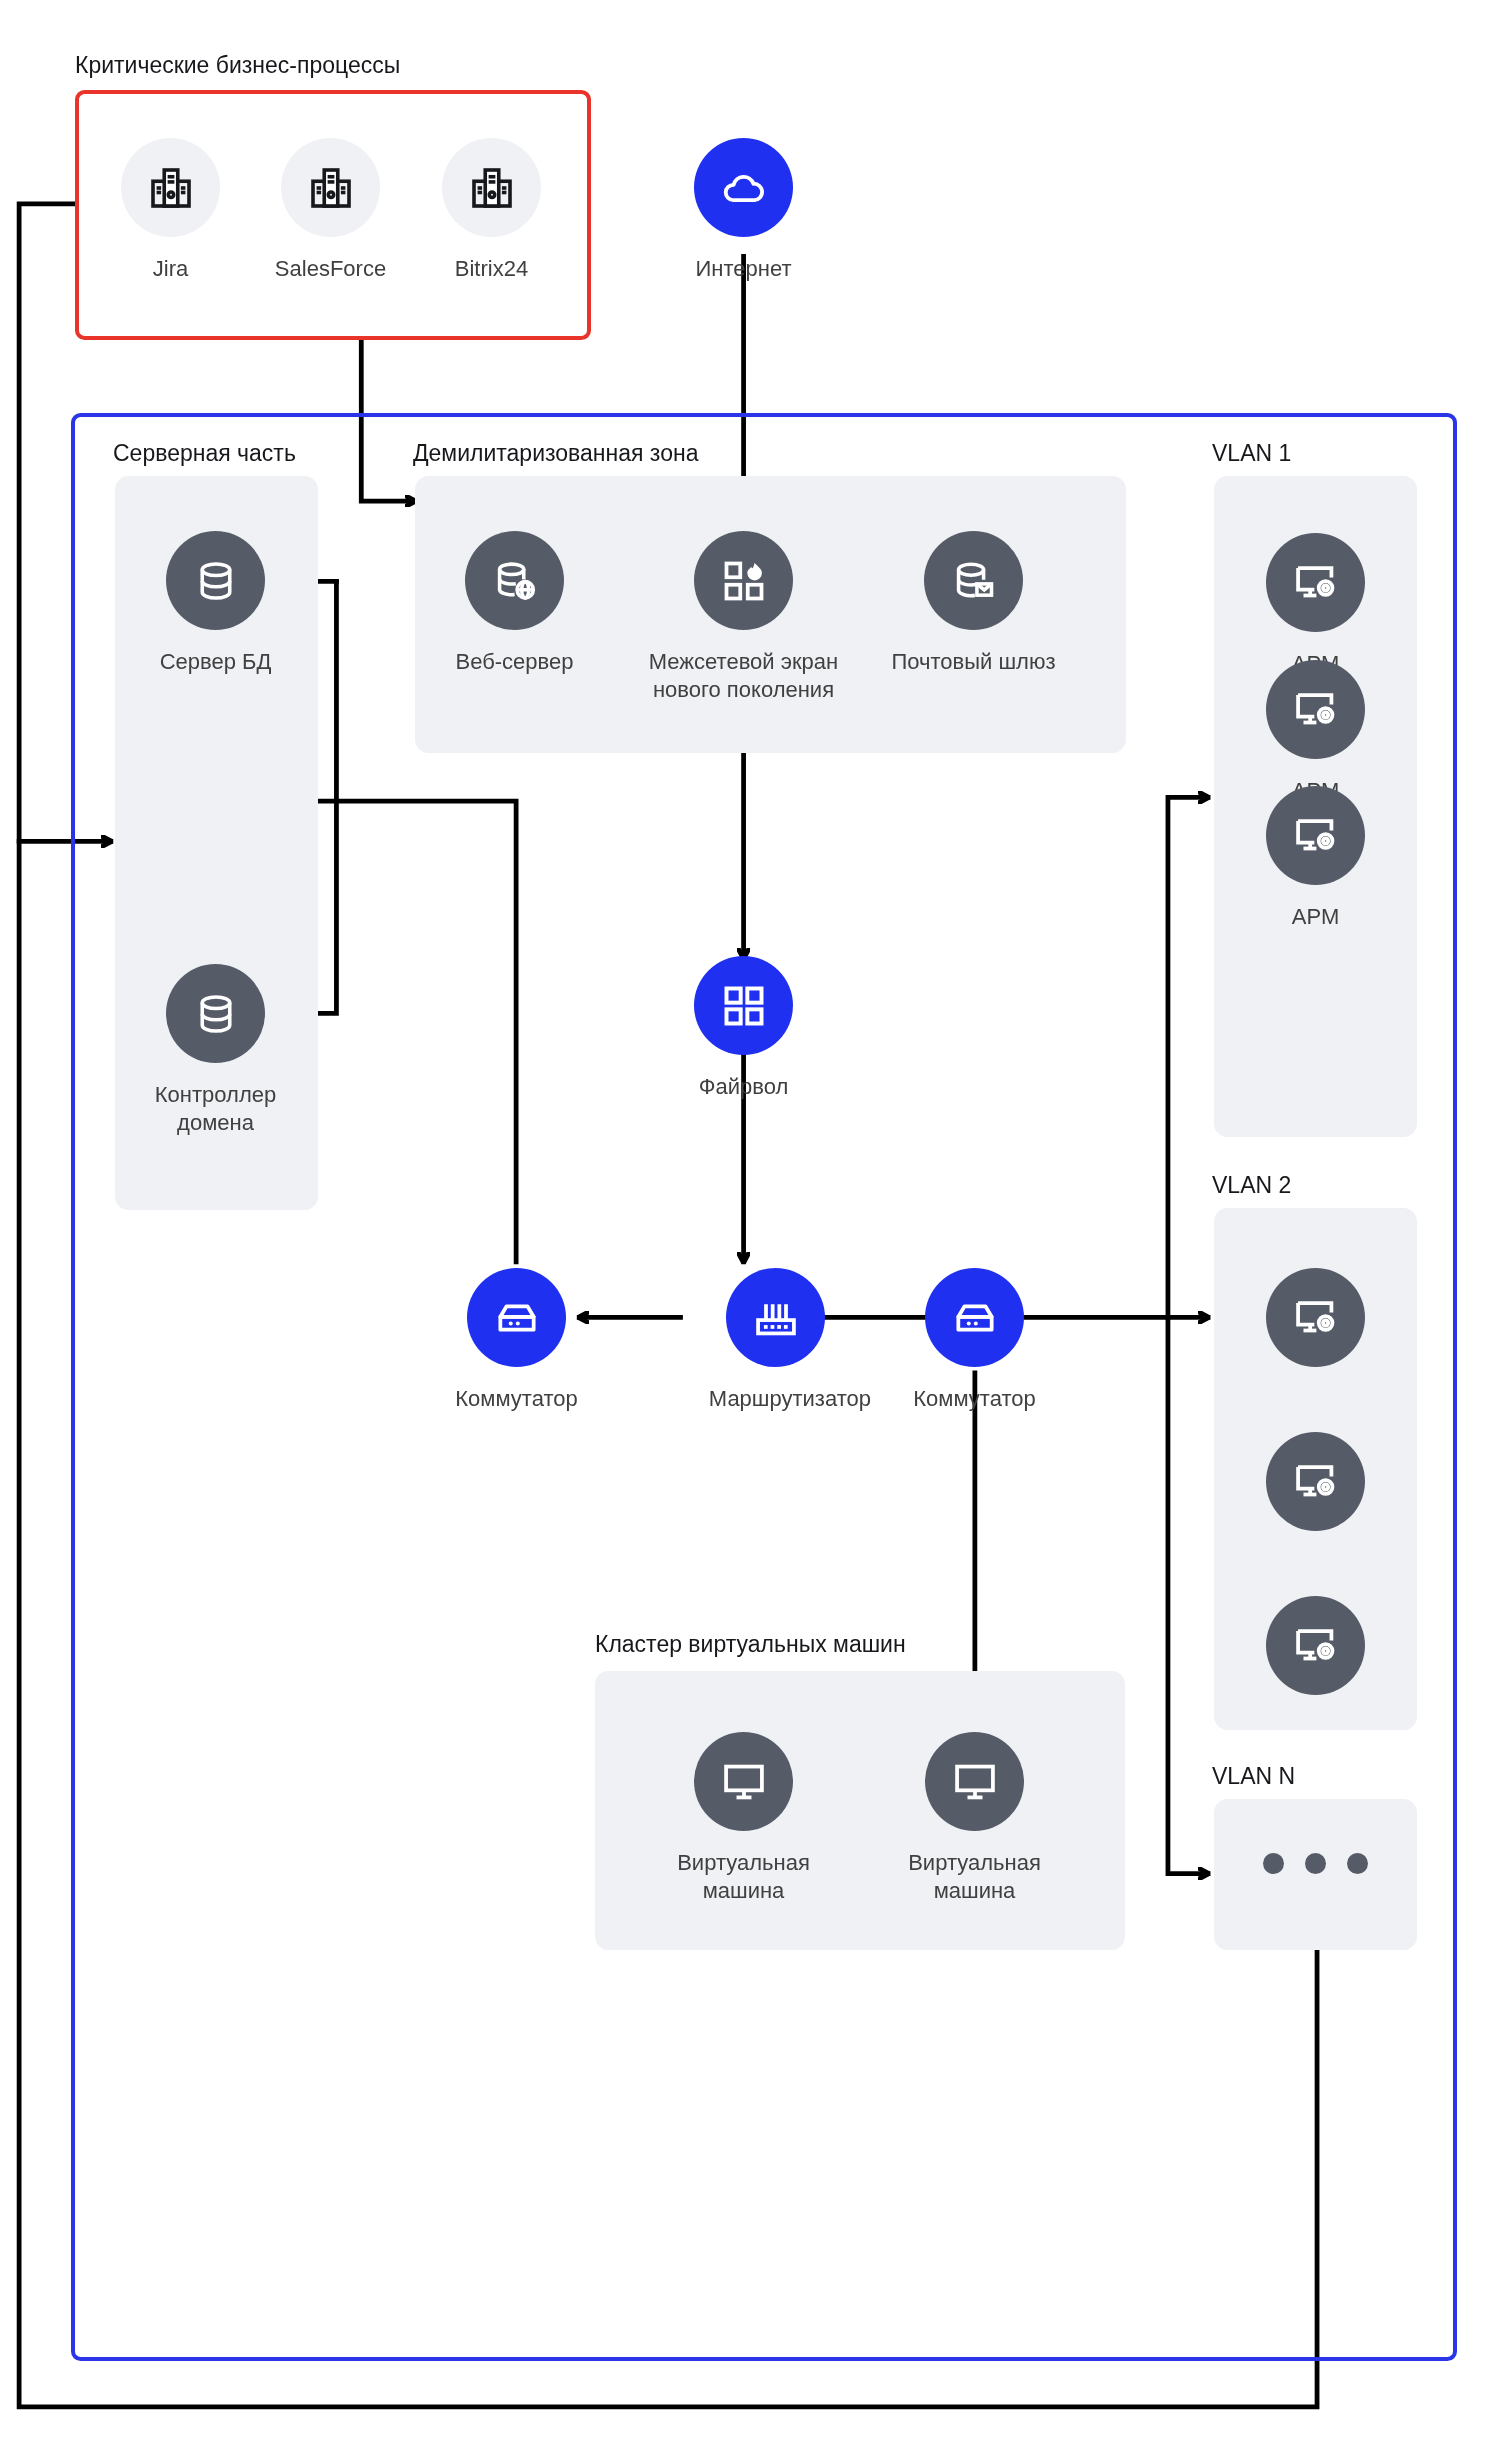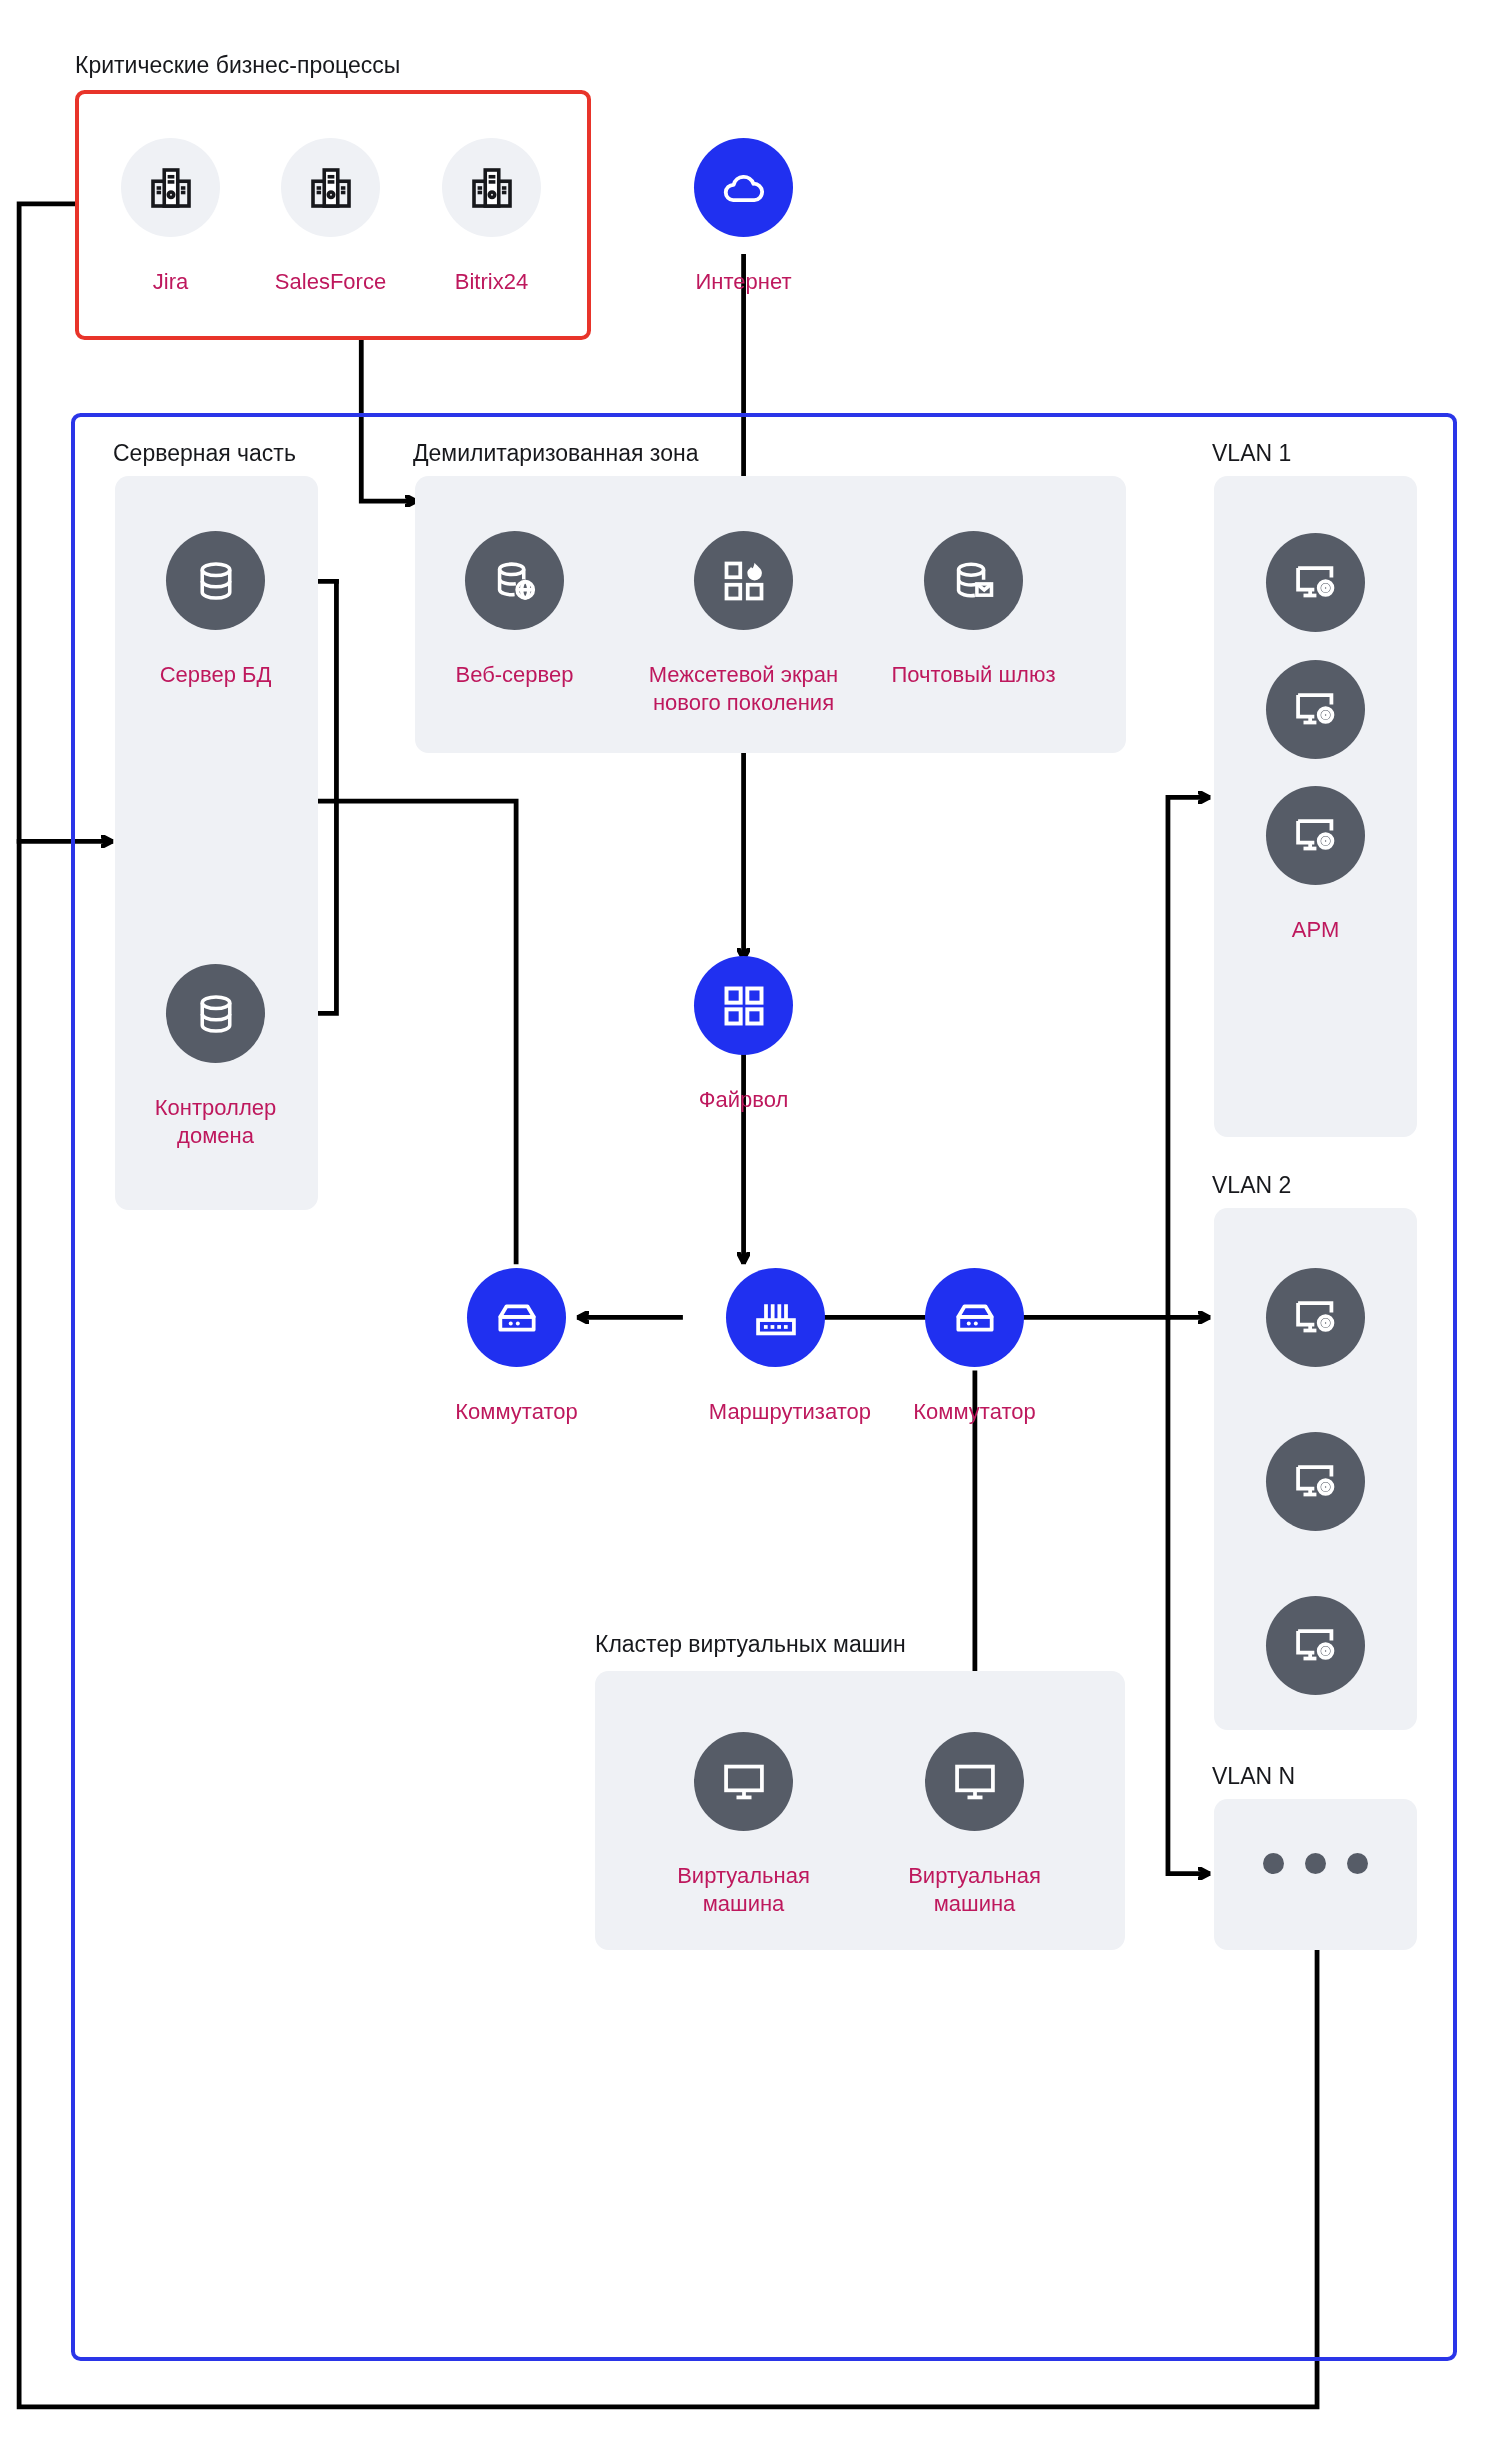--- a/index.html
+++ b/index.html
@@ -33,24 +33,24 @@
   .disc {
     width: 99px; height: 99px; border-radius: 50%;
     margin: 0 auto;
     display: flex; align-items: center; justify-content: center;
   }
   .disc.grey { background: #565C67; }
   .disc.blue { background: #2030F0; }
   .disc.pale { background: #EFF1F5; }
   .disc svg { display: block; }
   .node-label {
-    margin-top: 31px;
+    margin-top: 18px;
     font-size: 22px;
     line-height: 1.28;
-    color: #be185d;
+    color: #404040;
     white-space: pre-line;
   }
   .node.small { width: 153px; }
   .dots { display: flex; gap: 21px; align-items: center; justify-content: center; }
   .dot { width: 21px; height: 21px; border-radius: 50%; background: #565C67; }
 </style>
 </head>
 <body>
 
 <div id="stage">

